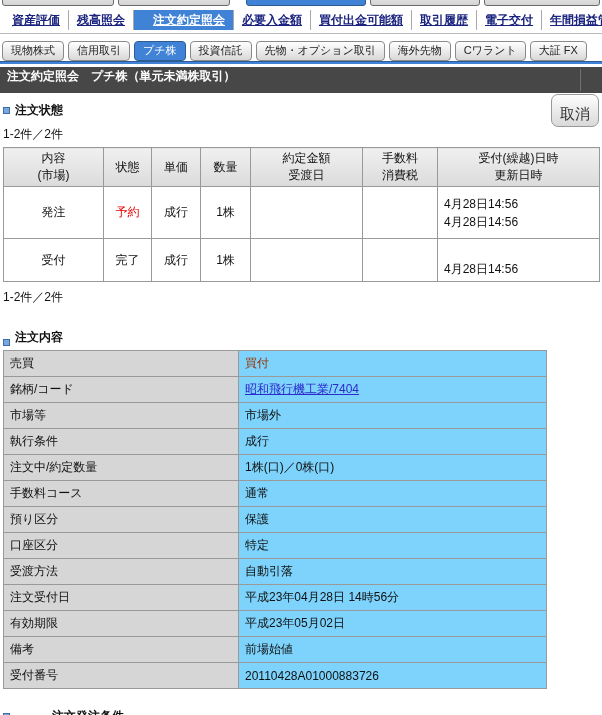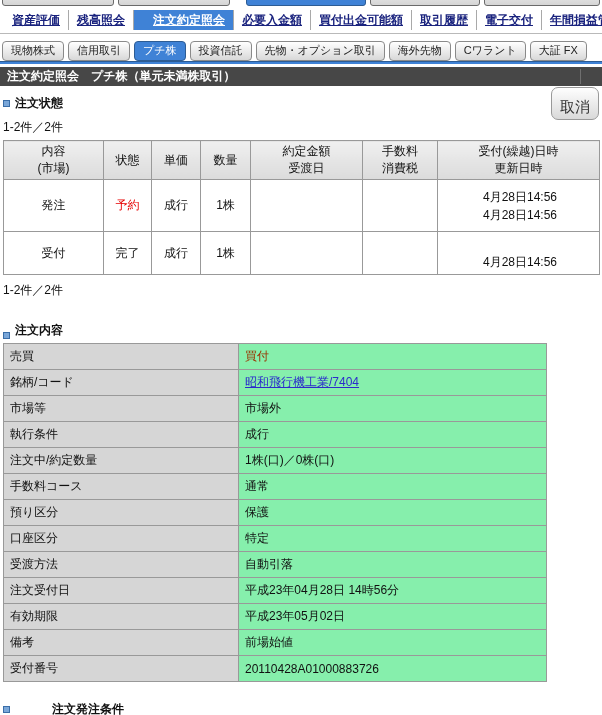--- a/index.html
+++ b/index.html
@@ -26,21 +26,21 @@
   
   .tabs { display:flex; gap:4px; padding:0 2px; margin-top:7px; }
   .tab { border:1px solid #8a8a8a; border-radius:4px;
          background:linear-gradient(#ffffff,#d8d8d8);
          padding:2px 8px 3px; font-size:11px; color:#222; cursor:pointer;
          white-space:nowrap; line-height:13px; }
   .tab.active { background:#3f82d6; color:#fff; border-color:#2d5c94; }
   .tab-underline { height:3px; background:#3f82d6; border-top:1px solid #2d5c94; }
   
   .title-bar { position:relative; background:#474747; color:#fff; font-weight:bold;
-               height:19px; line-height:19px; padding-left:7px; margin-top:3px; }
+               height:26px; line-height:19px; padding-left:7px; margin-top:3px; }
   .title-bar .tb-divider { position:absolute; right:21px; top:2px; bottom:2px;
                            width:1px; background:#6f6f6f; }
   
   .section { display:flex; align-items:center; margin:8px 3px 0; height:18px; }
   .bullet { width:7px; height:7px; background:#7aa7d9; border:1px solid #3a6ea8;
             margin-right:5px; flex:0 0 auto; }
   .section-title { font-weight:bold; color:#111; }
   .cancel-btn { margin-left:auto; border:1px solid #999; border-radius:7px;
                 background:linear-gradient(#fefefe,#d9d9d9); font-size:15px;
                 padding:10px 8px 2px; color:#333; cursor:pointer;
@@ -49,26 +49,26 @@
   
   table { border-collapse:collapse; table-layout:fixed; width:544px; margin:4px 0 0 3px; }
   th, td { border:1px solid #999; overflow:hidden; }
   thead th { background:linear-gradient(#f0f0f0,#dbdbdb); font-weight:normal;
              text-align:center; padding:2px 2px; }
   .hl { display:block; line-height:17px; min-height:17px; }
   
   .status tbody td { text-align:center; vertical-align:middle; padding:2px 3px; background:#fff; }
   .status tbody tr.r1 { height:52px; }
   .status tbody tr.r2 { height:43px; }
-  .status td.dt { text-align:center; padding-left:6px; vertical-align:middle; }
+  .status td.dt { text-align:left; padding-left:6px; vertical-align:middle; }
   .dtl { line-height:18px; min-height:18px; }
   
   .detail th { background:#d6d6d6; font-weight:normal; text-align:left;
                padding:4px 6px; height:24px; }
-  .detail td { background:#86efac; padding:4px 6px; }
+  .detail td { background:#7dd3fc; padding:4px 6px; }
   
   .red  { color:#e60000; }
   .buy  { color:#993300; }
   .link { color:#2b2bcc; text-decoration:underline; cursor:pointer; }
 </style>
 </head>
 <body>
 
 <div class="top-strip">
   <span class="ts-tab" style="left:2px;width:112px;"></span>

